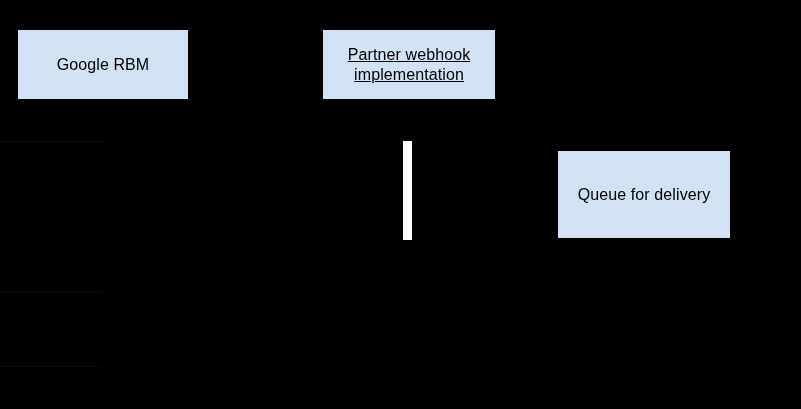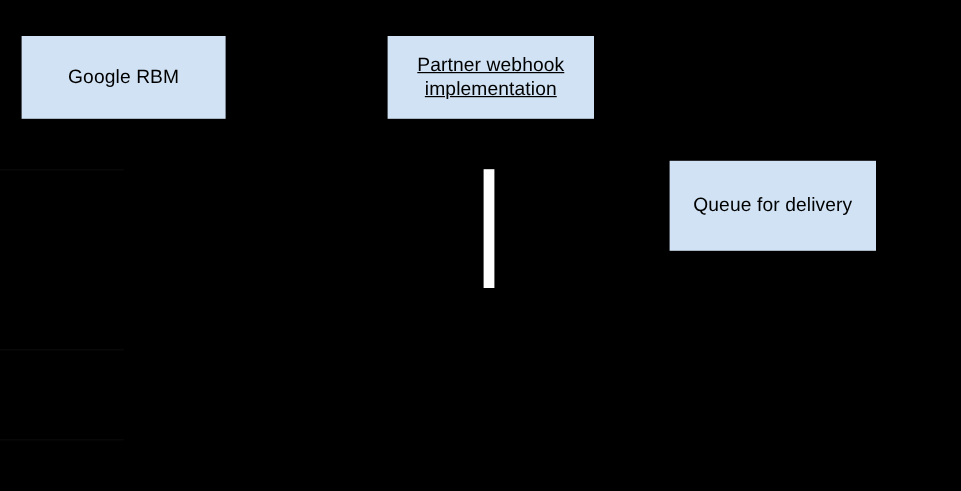--- a/index.html
+++ b/index.html
@@ -53,16 +53,16 @@
   <div class="faint-rule" style="left:0px; top:291px; width:103px;"></div>
   <div class="faint-rule" style="left:0px; top:366px; width:103px;"></div>
 
   <div class="node" style="left:18px; top:30px; width:170px; height:69px;">Google RBM</div>
 
   <div class="node" style="left:323px; top:30px; width:172px; height:69px;text-decoration:underline;">Partner webhook
 implementation</div>
 
   <div class="connector-white" style="left:403px; top:141px; width:9px; height:99px;"></div>
 
-  <div class="node" style="left:558px; top:134px; width:172px; height:75px;text-align:right;">Queue for delivery</div>
+  <div class="node" style="left:558px; top:151px; width:172px; height:87px;text-align:right;">Queue for delivery</div>
 
 
 </div>
 
 </body></html>

